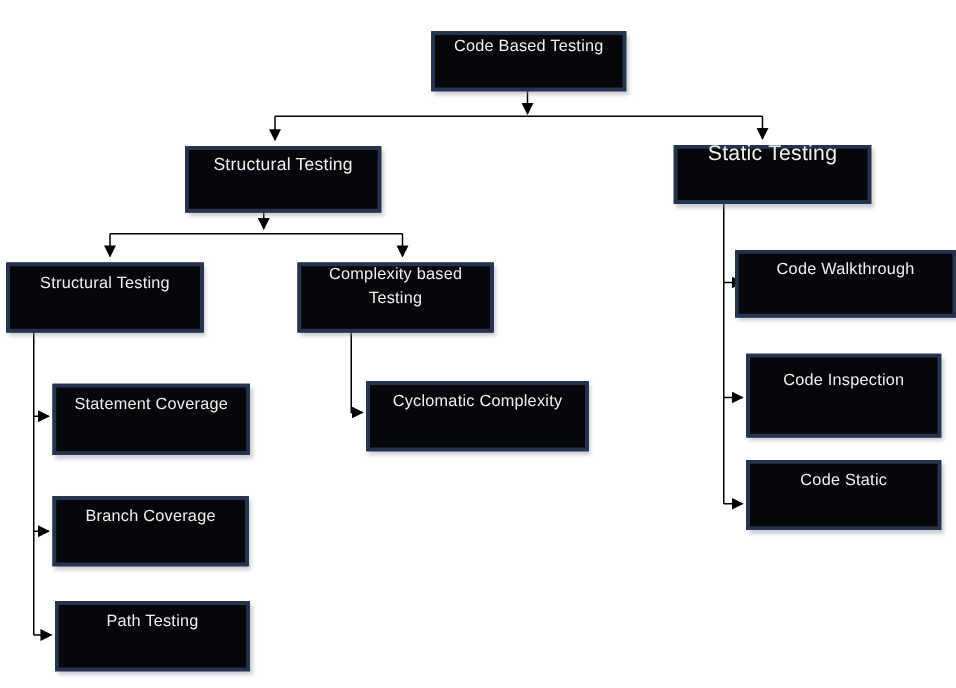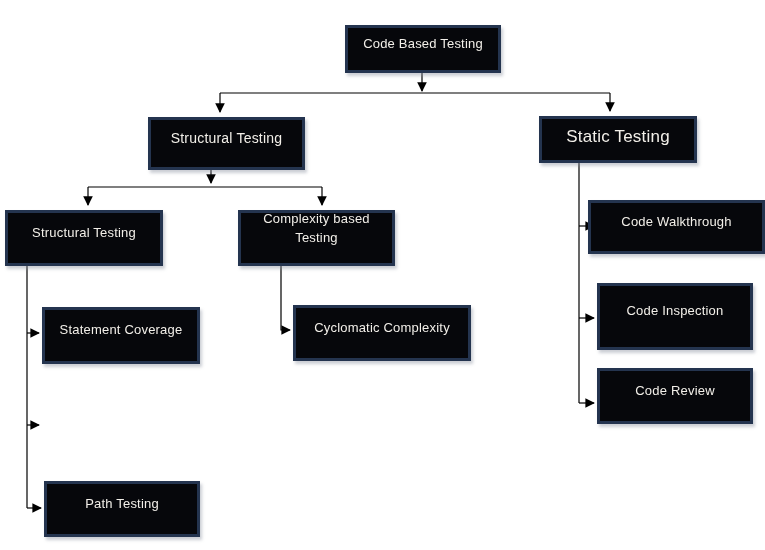--- a/index.html
+++ b/index.html
@@ -20,21 +20,21 @@
   #wires{position:absolute;left:0;top:0;width:765px;height:550px;}
   #wires path{stroke:var(--connector);stroke-width:1.2;fill:none;}
   #wires marker path{fill:var(--connector);stroke:none;}
   .node{
     position:absolute;
     box-sizing:border-box;
     background:var(--box-fill);
     border:3px solid var(--box-border);
     box-shadow:2px 3px 3px rgba(140,146,160,0.45);
     display:flex;align-items:center;justify-content:center;
-    padding-bottom:10px;
+    padding-bottom:24px;
     color:var(--box-text);
     text-align:center;
   }
   .node .lbl{
     white-space:pre-line;
     line-height:1.45;
     letter-spacing:0.2px;
   }
   .fs13{font-size:13px;}
   .fs14{font-size:14px;}
@@ -93,34 +93,37 @@
 
   <div class="node fs13" style="left:238px;top:210px;width:157px;height:56px;padding-bottom:18px;">
     <span class="lbl">Complexity based
 Testing</span>
   </div>
 
   <div class="node fs13" style="left:42px;top:307px;width:158px;height:57px;">
     <span class="lbl">Statement Coverage</span>
   </div>
 
+  <div class="node fs13" style="left:42px;top:397px;width:157px;height:56px;">
+    <span class="lbl">Branch Coverage</span>
+  </div>
 
   <div class="node fs13" style="left:44px;top:481px;width:156px;height:56px;">
     <span class="lbl">Path Testing</span>
   </div>
 
   <div class="node fs13" style="left:293px;top:305px;width:178px;height:56px;">
     <span class="lbl">Cyclomatic Complexity</span>
   </div>
 
   <div class="node fs13" style="left:588px;top:200px;width:177px;height:54px;">
     <span class="lbl">Code Walkthrough</span>
   </div>
 
   <div class="node fs13" style="left:597px;top:283px;width:156px;height:67px;">
     <span class="lbl">Code Inspection</span>
   </div>
 
   <div class="node fs13" style="left:597px;top:368px;width:156px;height:56px;">
-    <span class="lbl">Code Review</span>
+    <span class="lbl">Code Static</span>
   </div>
 
 </div>
 
 </body></html>

